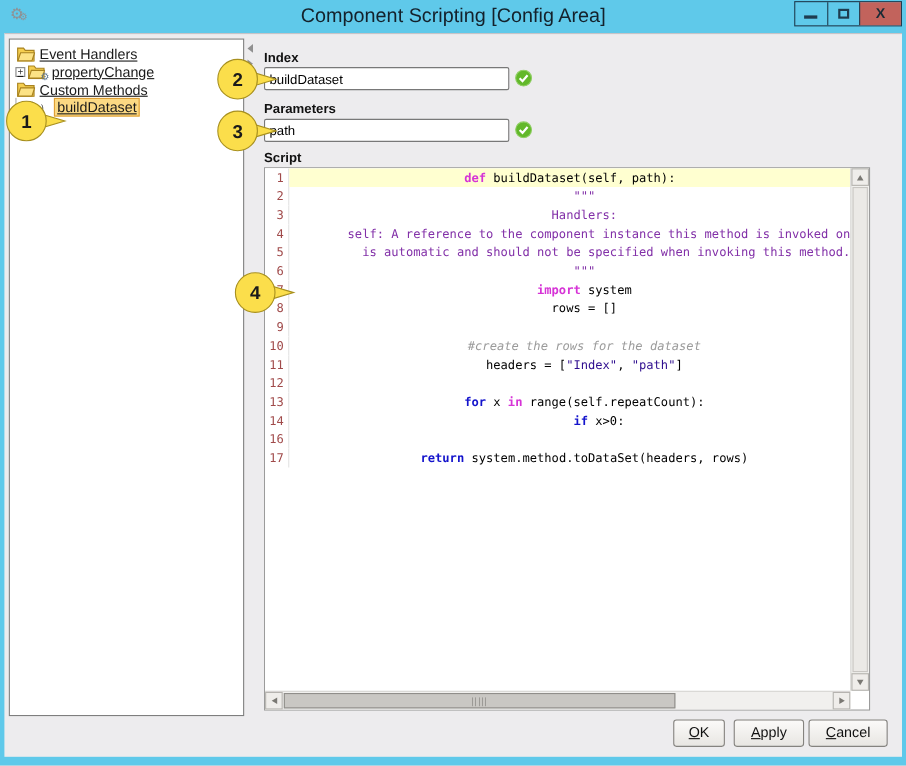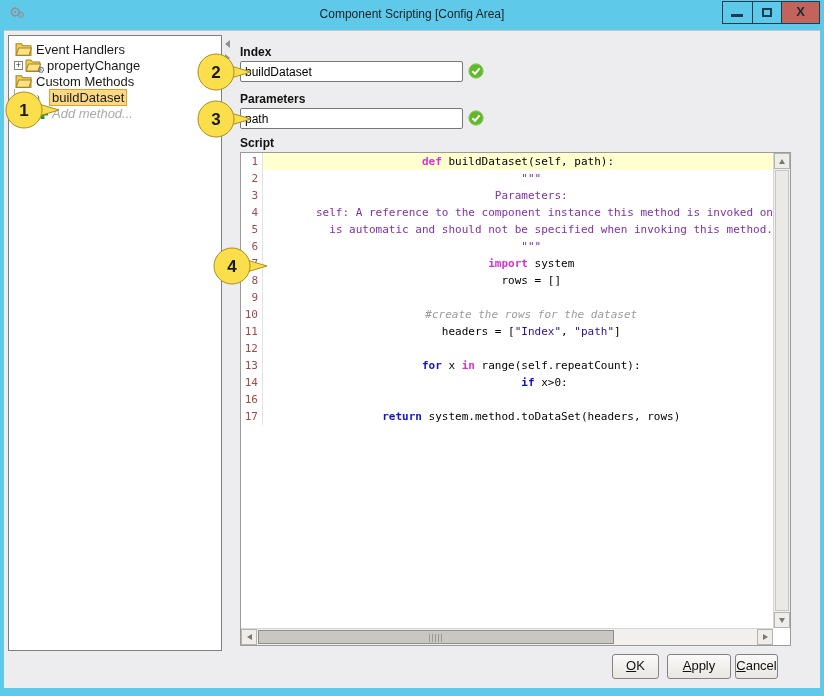--- a/index.html
+++ b/index.html
@@ -3,38 +3,38 @@
 <meta charset="utf-8">
 <style>
   * { box-sizing: border-box; margin: 0; padding: 0; }
   html,body { width:824px; height:696px; }
   body { font-family: "Liberation Sans", sans-serif; }
 
   .window { position:relative; width:824px; height:696px; background:#5FC9EA; overflow:hidden; outline:1px solid #2E89AC; }
 
   
   .titlebar { position:absolute; left:0; top:0; width:100%; height:30px; }
-  .title-text { position:absolute; left:0; right:0; top:0; height:28px; line-height:28px; text-align:center; font-size:12px; color:#14212B; }
+  .title-text { position:absolute; left:0; right:0; top:0; height:28px; line-height:28px; text-align:center; font-size:18px; color:#14212B; }
   .app-icon { position:absolute; left:9px; top:4px; width:20px; height:20px; color:#8F9194; }
   .app-icon .g1 { position:absolute; left:0; top:0; font-size:14px; }
   .app-icon .g2 { position:absolute; left:8px; top:6px; font-size:9px; }
 
   .win-controls { position:absolute; right:4px; top:1px; height:23px; display:flex; border:1px solid #1E3C50; }
   .win-btn { width:29px; height:21px; position:relative; }
   .win-btn + .win-btn { border-left:1px solid #1E3C50; }
   .win-btn.close { width:38px; background:#C2635C; }
   .min-glyph { position:absolute; left:8px; top:12px; width:12px; height:3px; background:#1E3C50; }
   .max-glyph { position:absolute; left:9px; top:6px; width:10px; height:9px; border:2px solid #1E3C50; background:transparent; }
   .close-glyph { position:absolute; left:0; top:2px; width:100%; text-align:center; font-weight:bold; font-size:13px; color:#1B2B36; }
 
   .content-bg { position:absolute; left:4px; top:30px; right:4px; bottom:8px; background:#EDECEE; border-top:1px solid #C6C4C8; }
 
   
   .tree-panel { position:absolute; left:8px; top:35px; width:214px; height:616px; background:#FFFFFF; border:1px solid #7E7E7E; padding-top:5px; }
-  .tree-row { height:16px; display:flex; align-items:center; font-size:13px; color:#1A1A1A; white-space:nowrap; }
+  .tree-row { height:16px; display:flex; align-items:center; font-size:13px; color:#1A1A1A; white-space:nowrap;text-decoration:underline; }
   .tree-row .tlabel { margin-left:4px; }
   .ico-folder { width:17px; height:14px; margin-left:6px; flex:0 0 auto; }
   .expander { width:9px; height:9px; margin-left:5px; border:1px solid #848484; background:#fff; font-size:9px; line-height:7px; text-align:center; color:#333; flex:0 0 auto; }
   .conn { width:8px; height:9px; border-left:1px solid #ABABAB; border-bottom:1px solid #ABABAB; margin:-8px 1px 0 5px; flex:0 0 auto; }
   .fgwrap { position:relative; width:18px; height:14px; margin-left:2px; flex:0 0 auto; }
   .gear-badge { position:absolute; right:-2px; bottom:-3px; font-size:9px; color:#5E7690; }
   .fx-icon { font-family:"DejaVu Serif", serif; font-style:italic; color:#3A3A3A; font-size:11px; margin-left:2px; width:20px; flex:0 0 auto; }
   .fx-icon small { font-size:8px; font-style:normal; }
   .sel { background:#FBD983; border:1px solid #DE9F35; padding:0 2px; }
   .add-row { color:#ABABAB; font-style:italic; }
@@ -80,21 +80,21 @@
   .v-thumb { position:absolute; left:1px; top:17px; width:14px; bottom:17px; background:#EBE9E6; border:1px solid #C8C6C2; }
   .h-thumb { position:absolute; left:17px; top:1px; width:356px; height:14px; background:#C9C7C3; border:1px solid #908E8A; }
   .grips { position:absolute; left:170px; top:3px; width:13px; height:8px;
            background:repeating-linear-gradient(90deg, #9C9A96 0 1px, transparent 1px 3px); }
 
   
   .btn { position:absolute; top:654px; height:25px; background:linear-gradient(#FBFAF9,#E8E6E2); border:1px solid #85837F; border-radius:3px; font-size:13px; color:#111; text-align:center; line-height:22px; }
   .btn .mn { text-decoration:underline; }
   .btn-ok { left:612px; width:47px; }
   .btn-apply { left:667px; width:64px; }
-  .btn-cancel { left:735px; width:43px; }
+  .btn-cancel { left:735px; width:72px; }
 
   
   .balloon { position:absolute; z-index:20; }
   .b1 { left:4px;  top:88px; }
   .b2 { left:196px; top:50px; }
   .b3 { left:196px; top:97px; }
   .b4 { left:212px; top:244px; }
 </style>
 </head>
 <body>
@@ -146,26 +146,20 @@
           <path d="M1 1.5 h5 l1.5 2 H15 v9.5 H1 z" fill="#F5CE4F" stroke="#A98320"></path>
           <path d="M3.5 5.5 H15.5 L13.2 12.5 H1.2 z" fill="#FCE285" stroke="#A98320"></path>
         </svg>
       <span class="tlabel">Custom Methods</span>
     </div>
     <div class="tree-row">
       <span class="conn"></span>
       <span class="fx-icon">ƒ<small>(x)</small></span>
       <span class="tlabel sel">buildDataset</span>
     </div>
-    <div class="tree-row add-row">
-      <svg class="plus-icon" viewBox="0 0 11 11">
-          <path d="M4 0 h3 v4 h4 v3 H7 v4 H4 V7 H0 V4 h4 z" fill="#37A437" stroke="#1F7A1F" stroke-width="0.8"></path>
-        </svg>
-      <span class="tlabel">Add method...</span>
-    </div>
   </div>
 
   <span class="split-left"></span>
   <span class="split-right"></span>
 
   <div class="fld-label lbl-name">Index</div>
   <input class="txt txt-name" readonly="" value="buildDataset" style="">
   <svg class="check chk-name" viewBox="0 0 16 16">
       <circle cx="8" cy="8" r="7.2" fill="#62B82A" stroke="#8FCE63" stroke-width="1"></circle>
       <path d="M4.4 8.2 L7 10.8 L11.6 5.4" fill="none" stroke="#FFFFFF" stroke-width="2"></path>
@@ -184,21 +178,21 @@
         <div class="cl cur">
           <span class="ln">1</span>
           <span class="cc"><span class="tk-km">def</span><span class="tk-pl"> buildDataset(self, path):</span></span>
         </div>
         <div class="cl">
           <span class="ln">2</span>
           <span class="cc"><span class="tk-doc">    """</span></span>
         </div>
         <div class="cl">
           <span class="ln">3</span>
-          <span class="cc"><span class="tk-doc">    Parameters:</span></span>
+          <span class="cc"><span class="tk-doc">    Handlers:</span></span>
         </div>
         <div class="cl">
           <span class="ln">4</span>
           <span class="cc"><span class="tk-doc">        self: A reference to the component instance this method is invoked on. This</span></span>
         </div>
         <div class="cl">
           <span class="ln">5</span>
           <span class="cc"><span class="tk-doc">          is automatic and should not be specified when invoking this method.</span></span>
         </div>
         <div class="cl">

